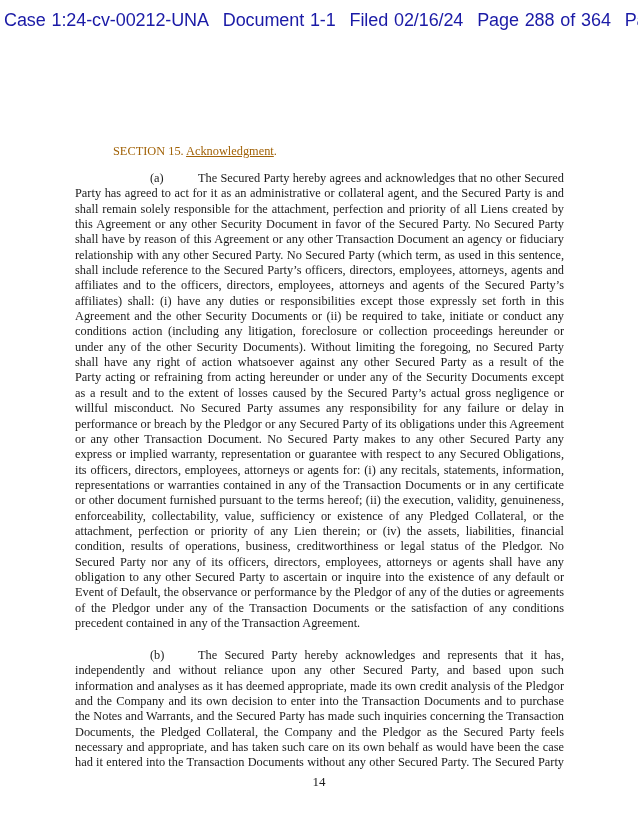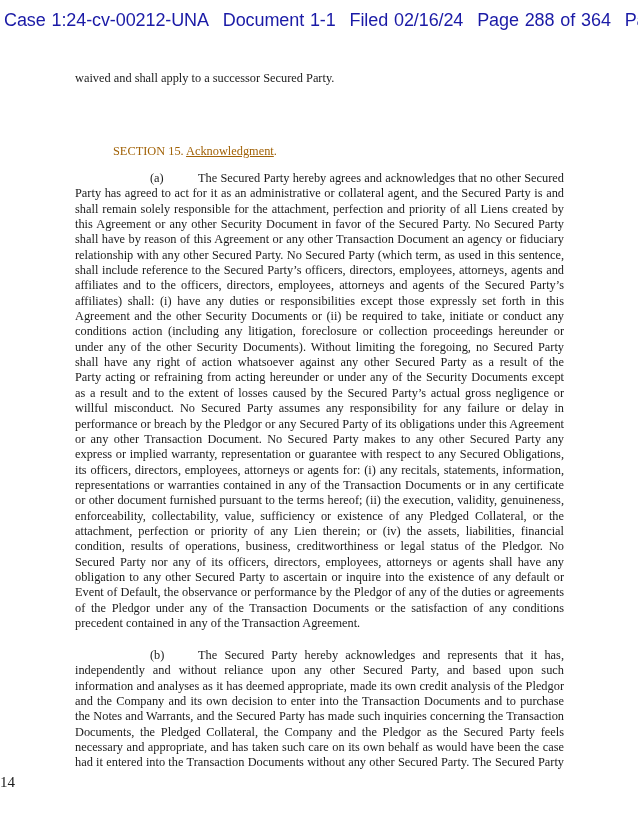--- a/index.html
+++ b/index.html
@@ -13,37 +13,34 @@
   .page {
     position: absolute; left: 75px; width: 489px;
     font-family: "Liberation Serif", serif; font-size: 12.35px; color: #1a1a1a;
     line-height: 15.35px;
   }
   .jline { display: block; height: 15.35px; overflow: hidden; }
   .jline > span { display: block; text-align: justify; text-align-last: justify; white-space: normal; }
   .jline.last > span { text-align-last: left; }
   .section { position: absolute; left: 113px; top: 144px; font-family: "Liberation Serif", serif; font-size: 12.35px; color: #a16207; }
   .section u { text-decoration: underline; }
-  .page-number { position: absolute; top: 774px; left: 0; width: 638px; text-align: left; font-family: "Liberation Serif", serif; font-size: 15px; color: #1a1a1a; }
+  .page-number { position: absolute; top: 774px; left: 0; width: 638px; text-align: center; font-family: "Liberation Serif", serif; font-size: 13px; color: #1a1a1a; }
 </style>
 </head>
 <body>
 
 <div class="header">
   <span>Case 1:24-cv-00212-UNA</span>
   <span>Document 1-1</span>
   <span>Filed 02/16/24</span>
   <span>Page 288 of 364</span>
   <span>PageID #: 321</span>
 </div>
 
 <div class="page" style="top:71px;" id="intro">
-    <div class="jline last">
-      <span>waived and shall apply to a successor Secured Party.</span>
-    </div>
   </div>
 
 <div class="section">
   <span>SECTION 15.</span>
   <u>Acknowledgment</u><span>.</span>
 </div>
 
 <div class="page" style="top:171px;">
   <div class="jline">
     <span style="padding-left:75px; display:flex;">

